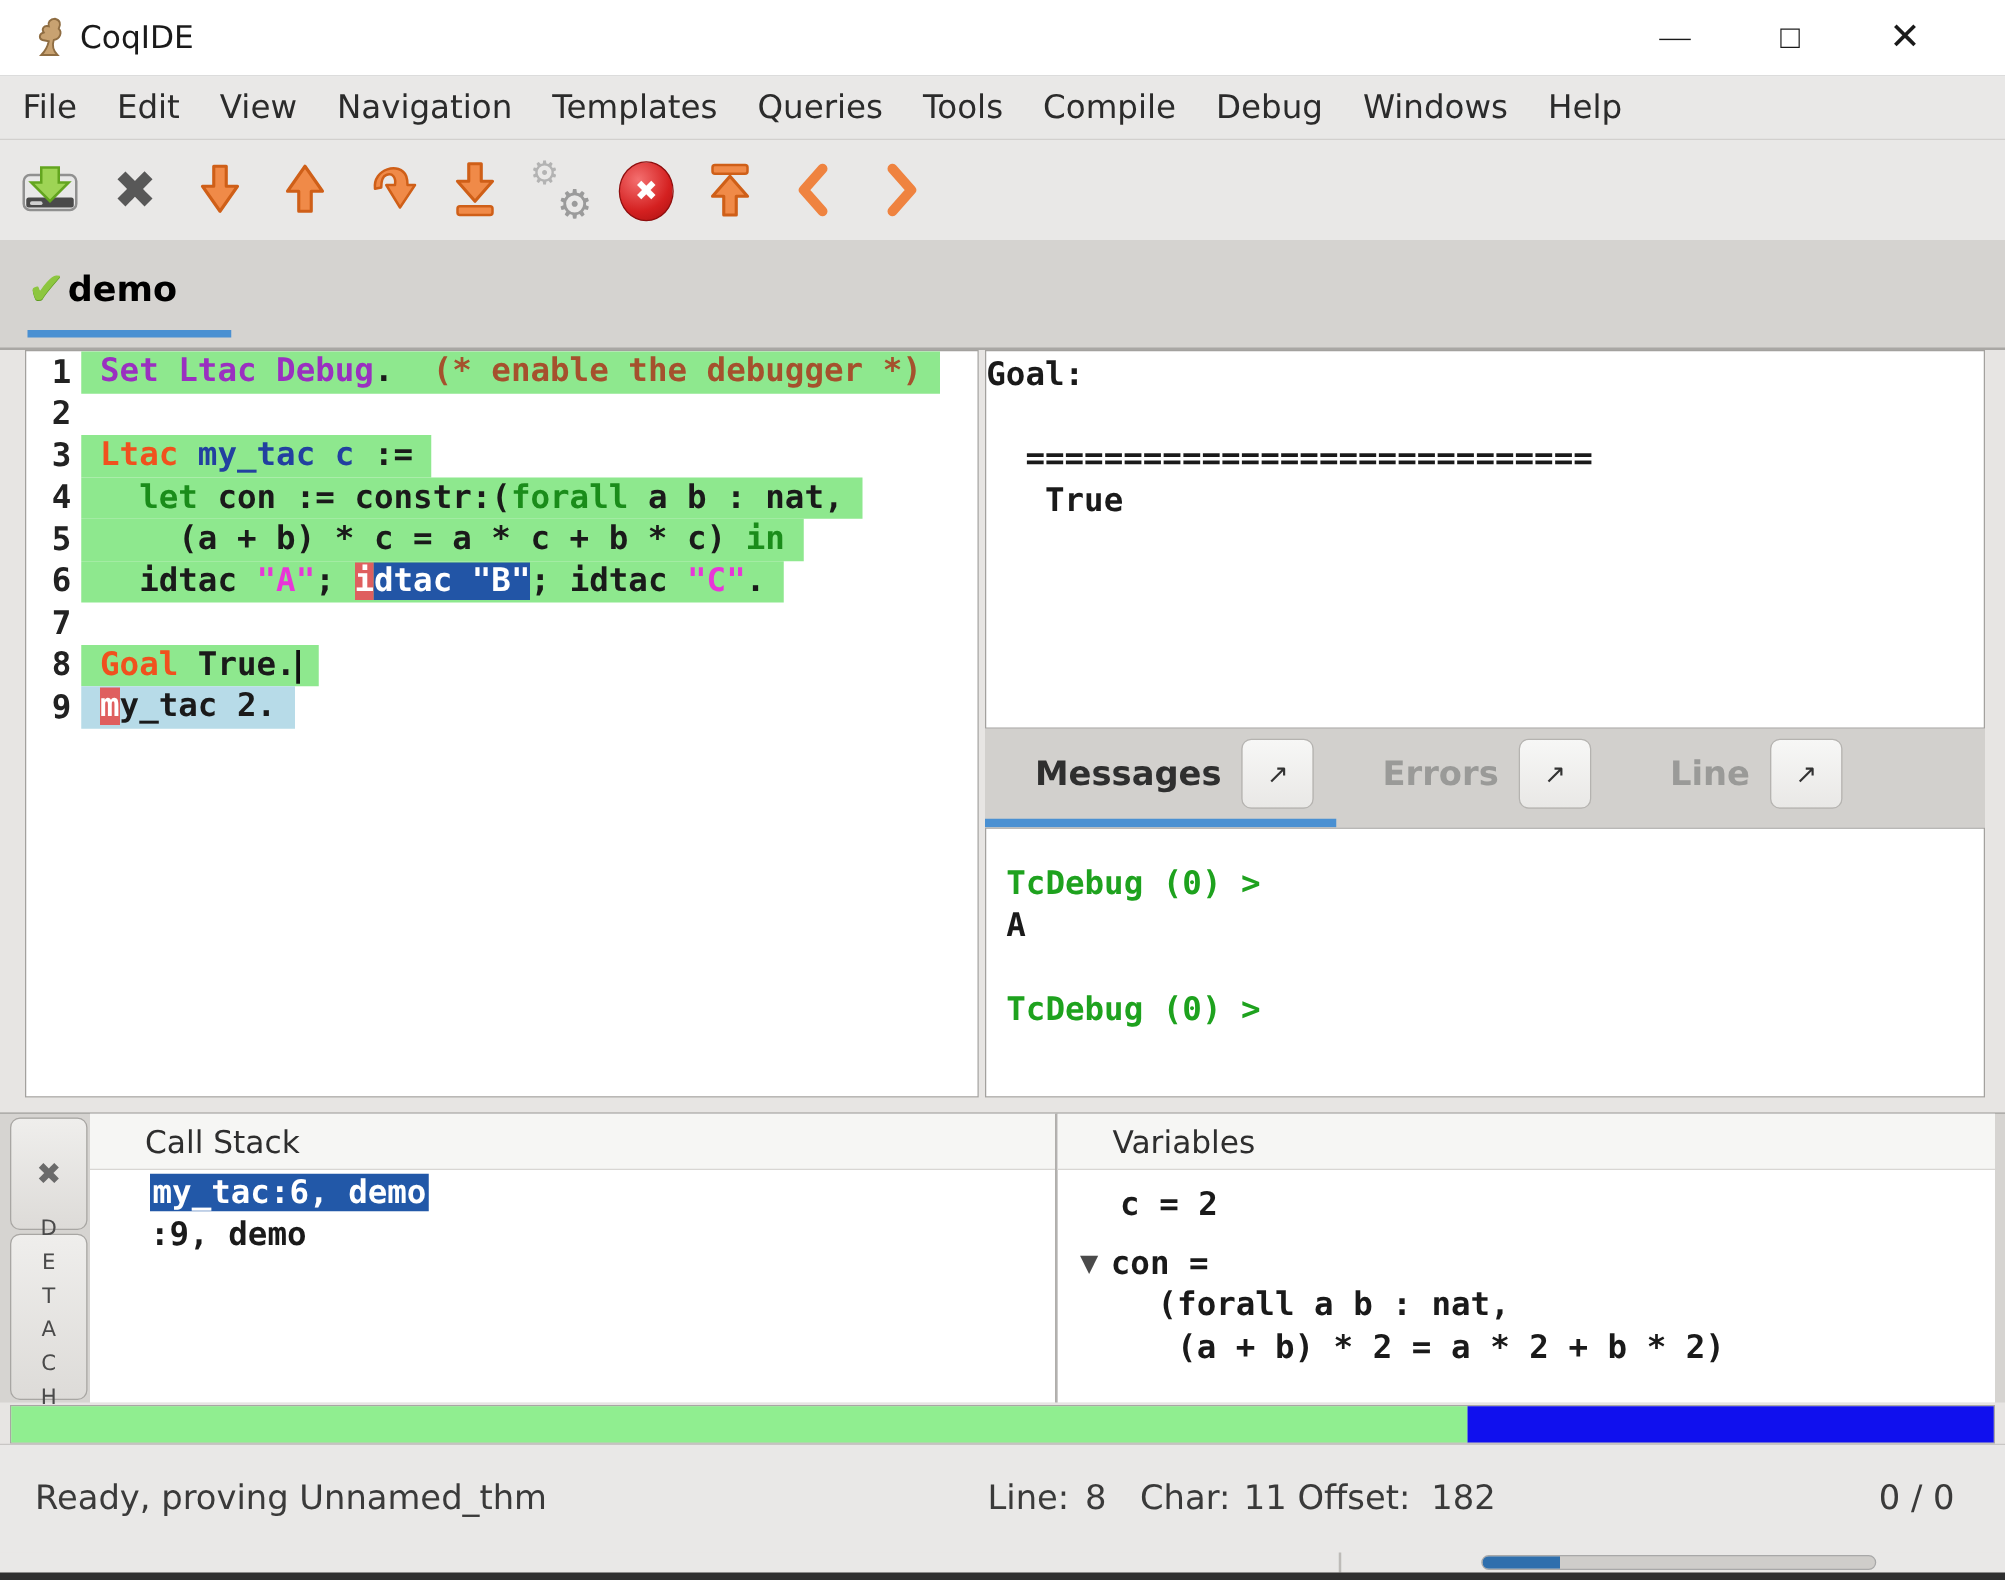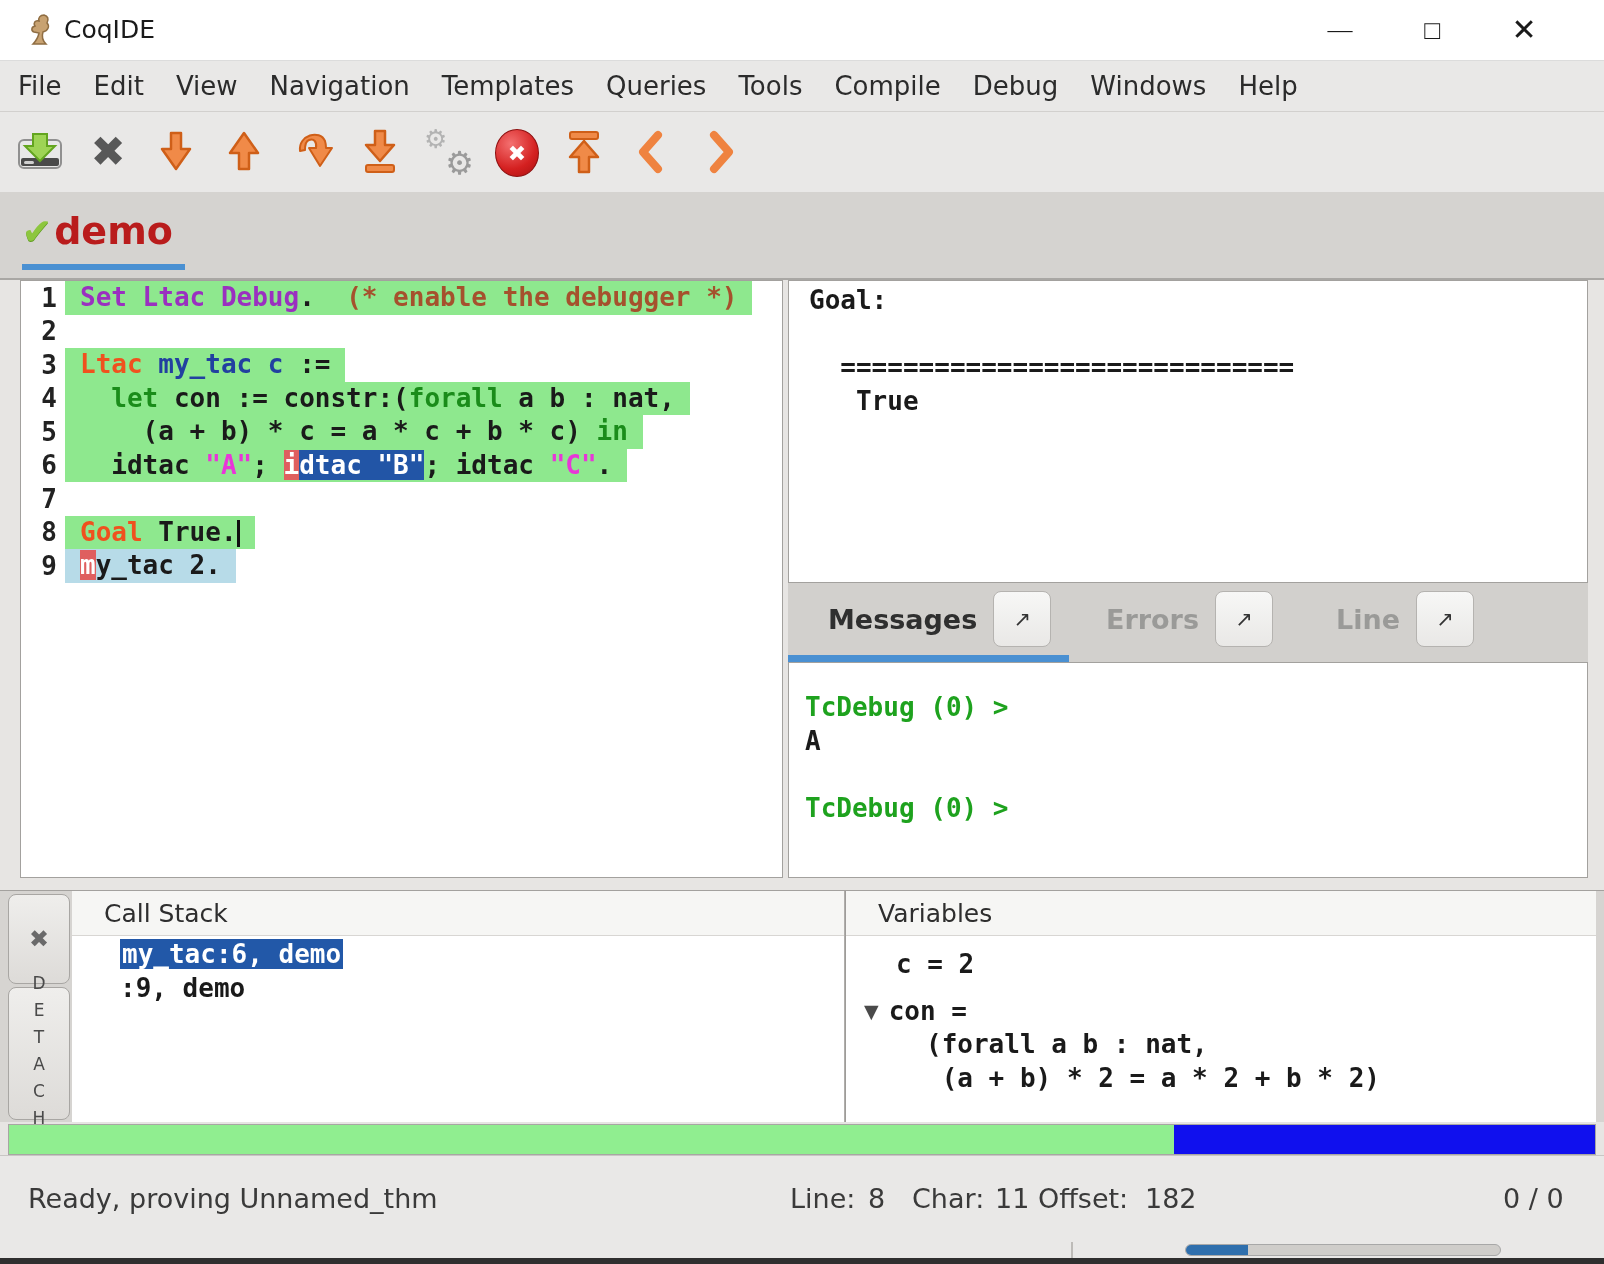--- a/index.html
+++ b/index.html
@@ -29,21 +29,21 @@
   .gear2{position:absolute;right:-2px;bottom:-6px;font-size:32px;color:#9b9b9b;}
   .stop-circle{position:absolute;left:3px;top:1px;width:42px;height:46px;border-radius:50%;
                background:radial-gradient(circle at 35% 30%, #f47070, #d42020 60%, #a81010);
                border:1px solid #8e0e0e;color:#fff;font-size:22px;font-weight:bold;
                display:flex;align-items:center;justify-content:center;}
   
   #tabbar{position:absolute;top:192px;left:0;width:1604px;height:88px;background:#d5d3d0;
           border-bottom:2px solid #a9a7a4;box-sizing:border-box;}
   #tab-demo{position:absolute;left:22px;top:10px;height:58px;display:flex;align-items:center;}
   #tab-check{color:#8dc63f;font-size:36px;font-weight:700;margin-right:2px;text-shadow:0 1px 0 #5d9b1e;}
-  #tab-label{font-size:38px;font-weight:700;color:#b91c1c;}
+  #tab-label{font-size:28px;font-weight:700;color:#000000;}
   #tab-underline{position:absolute;left:22px;top:72px;width:163px;height:6px;background:#4a90d2;}
   
   #editor-pane{position:absolute;left:20px;top:280px;width:763px;height:598px;background:#ffffff;
                border:1px solid #a3a19e;box-sizing:border-box;overflow:hidden;}
   .ed-line{display:flex;height:33.5px;align-items:center;}
   .ln{width:36px;flex:0 0 36px;text-align:right;margin-right:8px;
       font-family:"DejaVu Sans Mono",monospace;font-size:26px;font-weight:600;color:#222;}
   .lc{margin:0;padding:0 15px;font-family:"DejaVu Sans Mono",monospace;font-size:26px;font-weight:700;
       line-height:33.5px;color:#1a1a1a;white-space:pre;}
   .bg-g{background:#8ee88e;}
@@ -54,21 +54,21 @@
   .sg-nv{color:#2240a0;}
   .sg-kg{color:#1a8c1a;}
   .sg-cm{color:#a5512d;}
   .sg-st{color:#e836d8;}
   .sg-bp{background:#df5f5f;color:#ffffff;}
   .sg-sel{background:#2255a6;color:#ffffff;}
   .sg-cur{display:inline-block;width:3px;height:27px;background:#111;vertical-align:text-bottom;}
   
   #goal-pane{position:absolute;left:788px;top:280px;width:800px;height:303px;background:#fff;
              border:1px solid #a3a19e;box-sizing:border-box;overflow:hidden;}
-  #goal-text{margin:0;padding:3px 0 0 20px;font-family:"DejaVu Sans Mono",monospace;font-size:26px;
+  #goal-text{margin:0;padding:3px 0 0 0;font-family:"DejaVu Sans Mono",monospace;font-size:26px;
              font-weight:600;line-height:33.5px;color:#1a1a1a;white-space:pre;}
   
   #msg-tabbar{position:absolute;left:788px;top:583px;width:800px;height:79px;background:#d2d0cd;}
   .msg-tab{position:absolute;top:0;height:72px;display:flex;align-items:center;gap:16px;}
   #mtab-0{left:40px;} #mtab-1{left:318px;} #mtab-2{left:548px;}
   .msg-tab-label{font-size:27px;font-weight:700;}
   .mt-active{color:#2f2f2f;} .mt-inactive{color:#9a9a98;}
   .detach-sq{width:58px;height:56px;border:1px solid #b5b3b0;border-radius:8px;
              background:linear-gradient(#f7f7f6,#e9e8e6);display:flex;align-items:center;justify-content:center;
              font-size:21px;color:#333;box-sizing:border-box;}
@@ -87,21 +87,21 @@
             background:linear-gradient(#efeeec,#dddbd8);box-sizing:border-box;
             display:flex;align-items:center;justify-content:center;}
   #cs-close{top:3px;height:90px;font-size:24px;color:#6a6a6a;font-weight:bold;}
   #cs-detach{top:96px;height:133px;writing-mode:vertical-lr;text-orientation:upright;
              letter-spacing:7px;font-size:17px;color:#4a4a4a;}
   #callstack-panel{position:absolute;left:72px;top:0;width:773px;height:231px;background:#fff;
                    border-right:1px solid #b0aeab;box-sizing:border-box;overflow:hidden;}
   #variables-panel{position:absolute;left:845px;top:0;width:751px;height:231px;background:#fff;
                    border-left:1px solid #9e9c99;box-sizing:border-box;overflow:hidden;}
   .panel-header{height:44px;background:#f6f6f4;border-bottom:1px solid #d8d6d3;display:flex;
-                align-items:center;padding-left:32px;font-size:25px;color:#2e2e2e;}
+                align-items:center;padding-left:44px;font-size:25px;color:#2e2e2e;}
   #call-stack-list{padding:2px 0 0 2px;}
   .cs-row{font-family:"DejaVu Sans Mono",monospace;font-size:26px;font-weight:600;line-height:33.5px;color:#1a1a1a;white-space:pre;padding-left:46px;}
   .cs-sel{background:#2258a8;color:#fff;padding:0 2px;}
   #variables-list{padding-top:2px;}
   .var-row{font-family:"DejaVu Sans Mono",monospace;font-size:26px;font-weight:600;line-height:33.5px;
            color:#1a1a1a;display:flex;align-items:center;white-space:pre;}
   .var-arrow{font-size:19px;color:#4a4a4a;margin-right:10px;font-family:"DejaVu Sans",sans-serif;}
   .i1{padding-left:50px;margin-top:10px;}
   .i0{padding-left:18px;margin-top:13px;}
   .i2{padding-left:80px;}

